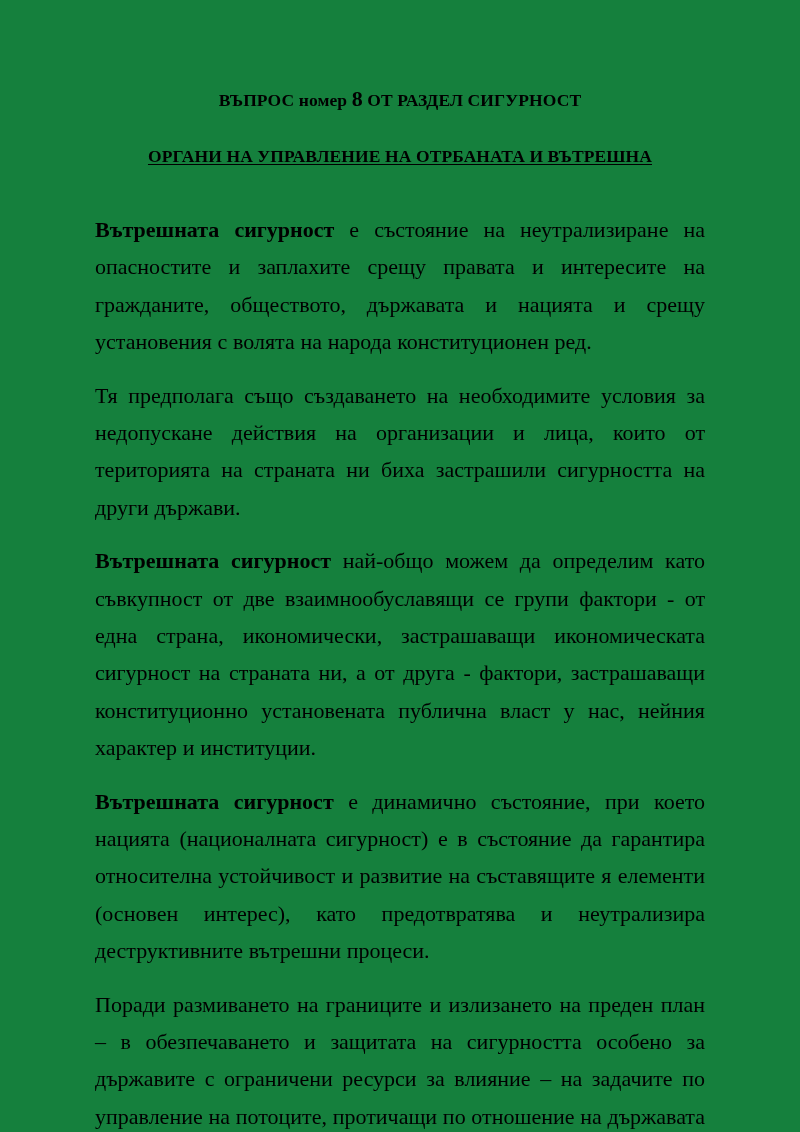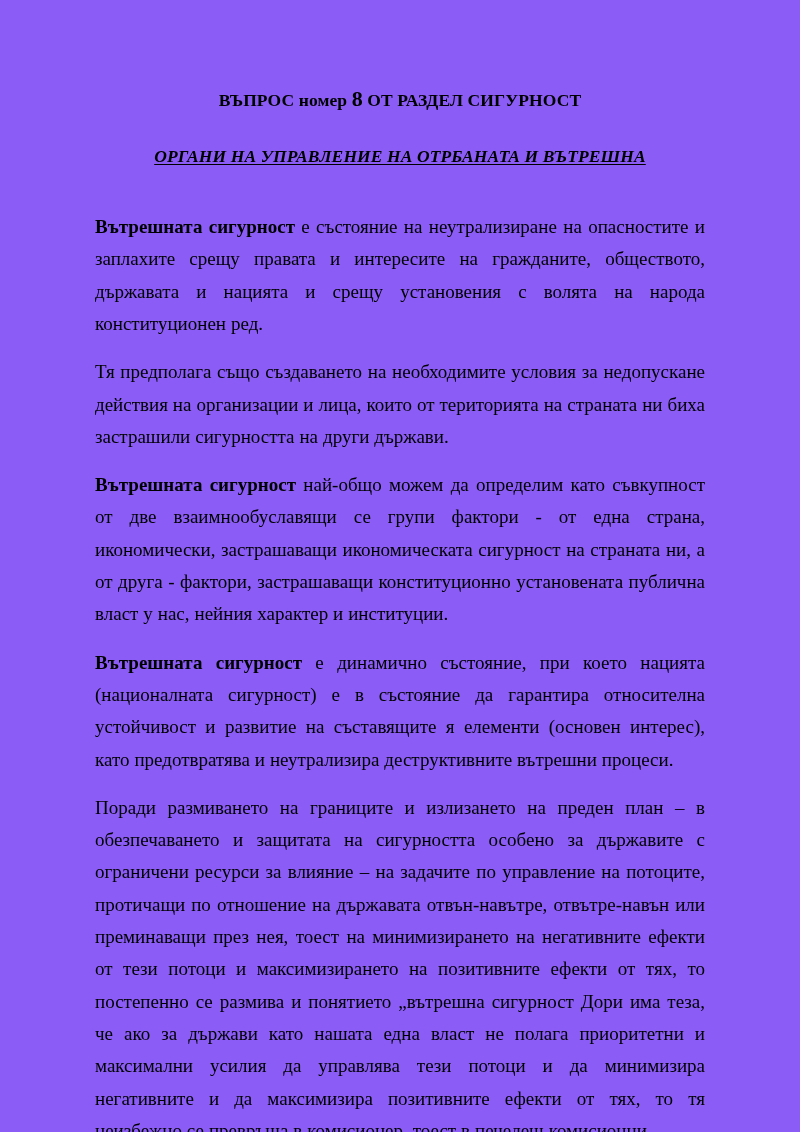--- a/index.html
+++ b/index.html
@@ -7,21 +7,21 @@
     margin: 0;
     padding: 0;
     background: #ffffff;
   }
 
   .page {
     position: relative;
     width: 800px;
     height: 1132px;
     margin: 0 auto;
-    background: #8b5cf6;
+    background: #15803d;
     box-sizing: border-box;
     font-family: "Liberation Serif", "DejaVu Serif", serif;
     color: #000000;
     overflow: hidden;
   }
 
   .content {
     position: absolute;
     left: 95px;
     top: 0;
@@ -43,21 +43,20 @@
   }
 
   .doc-heading.line-1 {
     margin-bottom: 33px;
   }
 
   .doc-heading.line-2,
   .doc-heading.line-3 {
     font-size: 17.5px;
     line-height: 1.52;
-    font-style: italic;
   }
 
   .u {
     text-decoration: underline;
     text-underline-offset: 2px;
   }
 
   .num-big {
     font-size: 22px;
     font-weight: bold;
@@ -70,21 +69,21 @@
   }
 
   
   .body-block {
     margin-top: 42px;
   }
 
   p.para {
     text-align: justify;
     text-justify: inter-word;
-    font-size: 19px;
+    font-size: 22px;
     line-height: 1.70;
     margin: 0 0 16px 0;
     word-spacing: 0.2px;
   }
 
   p.para:last-child {
     margin-bottom: 0;
   }
 
   p.para .lead {

